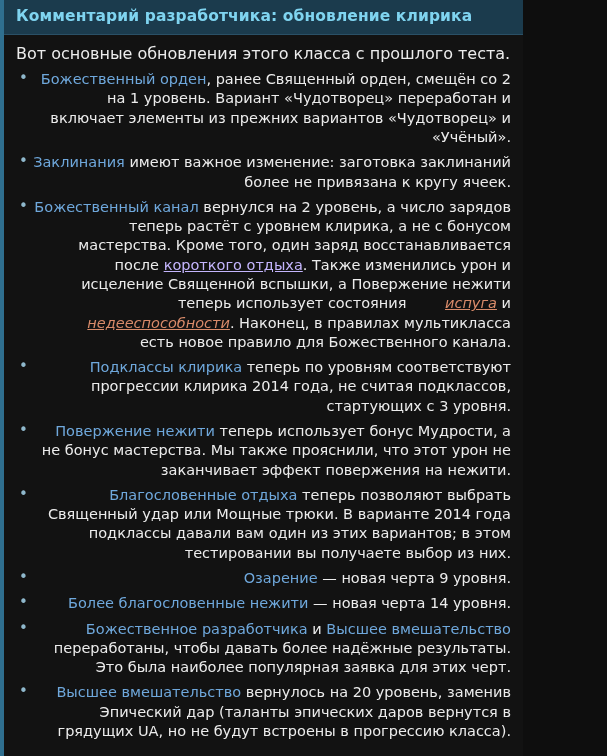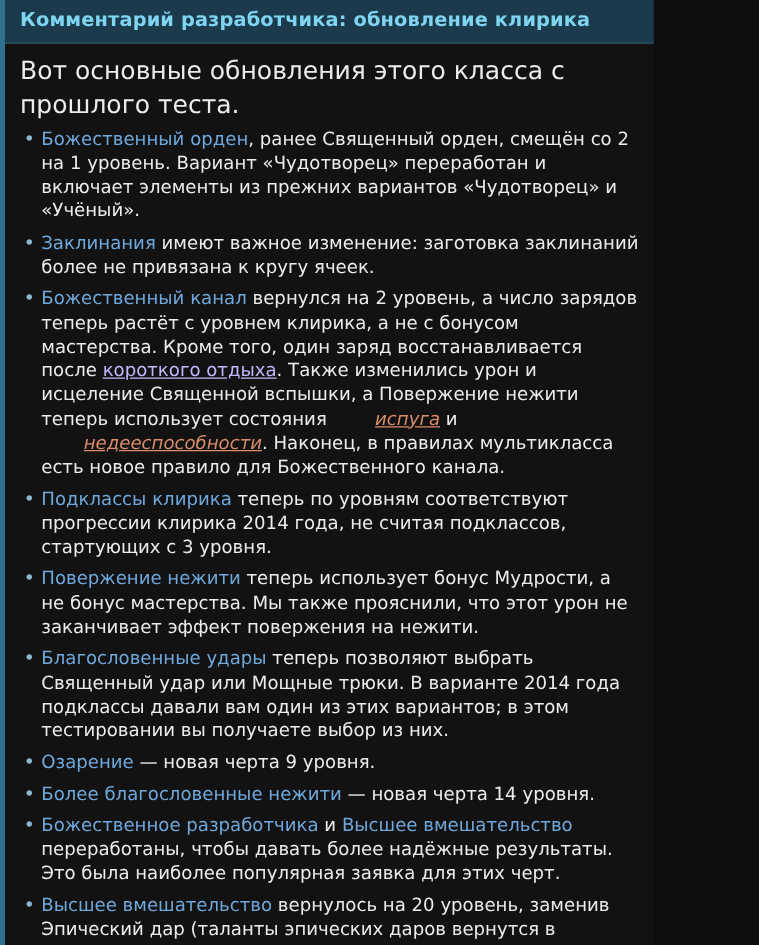--- a/index.html
+++ b/index.html
@@ -29,36 +29,37 @@
   }
   .panel-header .title {
     color: #7fd4f0;
     font-size: 15.5px;
     font-weight: bold;
     line-height: 1.2;
     letter-spacing: 0.1px;
   }
   .intro {
     padding: 8px 12px 6px 12px;
-    font-size: 20px;
+    font-size: 16px;
     line-height: 1.35;
     color: #ececec;
   }
   ul.bullets {
     list-style: none;
     margin: 0;
     padding: 0 12px 10px 12px;
   }
   ul.bullets > li {
     position: relative;
     padding-left: 17px;
     margin-bottom: 6px;
     font-size: 14.5px;
     line-height: 1.33;
     color: #ececec;
+    text-align: right;
   }
   ul.bullets > li::before {
     content: "•";
     position: absolute;
     left: 3px;
     top: -1px;
     color: #8fb8cc;
     font-size: 15px;
   }
   .lnk {
@@ -85,20 +86,20 @@
   </div>
 
   <div class="intro">Вот основные обновления этого класса с прошлого теста.</div>
 
   <ul class="bullets">
       <li><span class="lnk">Божественный орден</span><span>, ранее Священный орден, смещён со 2 на 1 уровень. Вариант «Чудотворец» переработан и включает элементы из прежних вариантов «Чудотворец» и «Учёный».</span></li>
       <li><span class="lnk">Заклинания</span><span> имеют важное изменение: заготовка заклинаний более не привязана к кругу ячеек.</span></li>
       <li><span class="lnk">Божественный канал</span><span> вернулся на 2 уровень, а число зарядов теперь растёт с уровнем клирика, а не с бонусом мастерства. Кроме того, один заряд восстанавливается после </span><span class="lnk-u">короткого отдыха</span><span>. Также изменились урон и исцеление Священной вспышки, а Повержение нежити теперь использует состояния </span><span class="em-u">испуга</span><span> и </span><span class="em-u">недееспособности</span><span>. Наконец, в правилах мультикласса есть новое правило для Божественного канала.</span></li>
       <li><span class="lnk">Подклассы клирика</span><span> теперь по уровням соответствуют прогрессии клирика 2014 года, не считая подклассов, стартующих с 3 уровня.</span></li>
       <li><span class="lnk">Повержение нежити</span><span> теперь использует бонус Мудрости, а не бонус мастерства. Мы также прояснили, что этот урон не заканчивает эффект повержения на нежити.</span></li>
-      <li><span class="lnk">Благословенные удары</span><span> теперь позволяют выбрать Священный удар или Мощные трюки. В варианте 2014 года подклассы давали вам один из этих вариантов; в этом тестировании вы получаете выбор из них.</span></li>
+      <li><span class="lnk">Благословенные отдыха</span><span> теперь позволяют выбрать Священный удар или Мощные трюки. В варианте 2014 года подклассы давали вам один из этих вариантов; в этом тестировании вы получаете выбор из них.</span></li>
       <li><span class="lnk">Озарение</span><span> — новая черта 9 уровня.</span></li>
       <li><span class="lnk">Более благословенные нежити</span><span> — новая черта 14 уровня.</span></li>
       <li><span class="lnk">Божественное разработчика</span><span> и </span><span class="lnk">Высшее вмешательство</span><span> переработаны, чтобы давать более надёжные результаты. Это была наиболее популярная заявка для этих черт.</span></li>
       <li><span class="lnk">Высшее вмешательство</span><span> вернулось на 20 уровень, заменив Эпический дар (таланты эпических даров вернутся в грядущих UA, но не будут встроены в прогрессию класса).</span></li>
     </ul>
 
 </div>
 
 </body></html>

